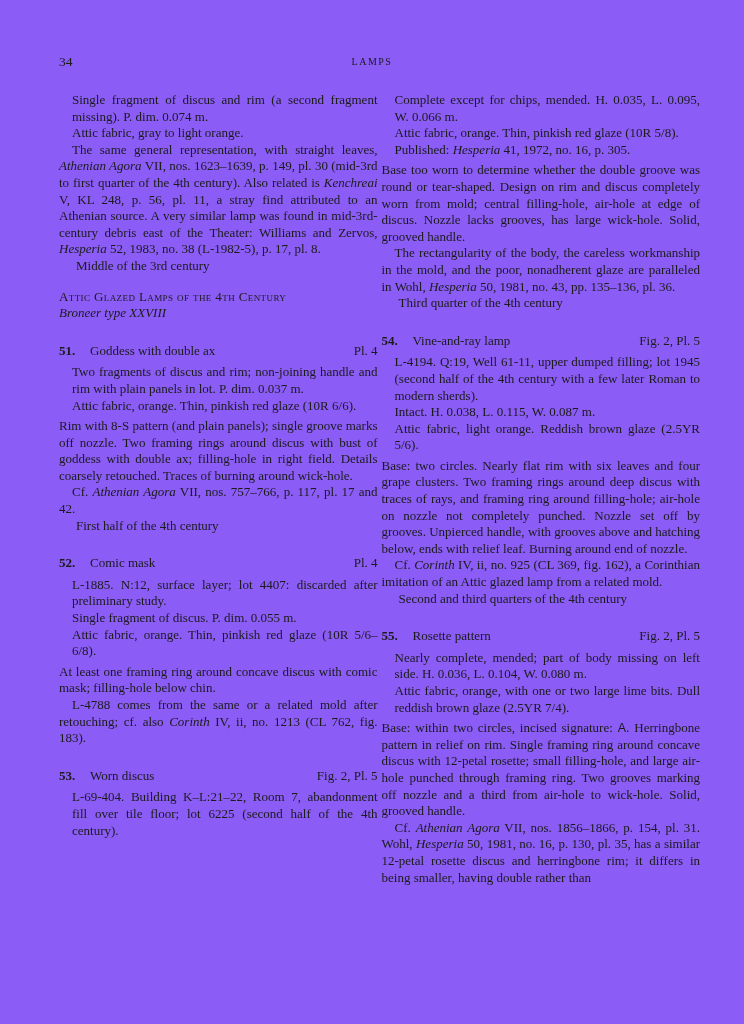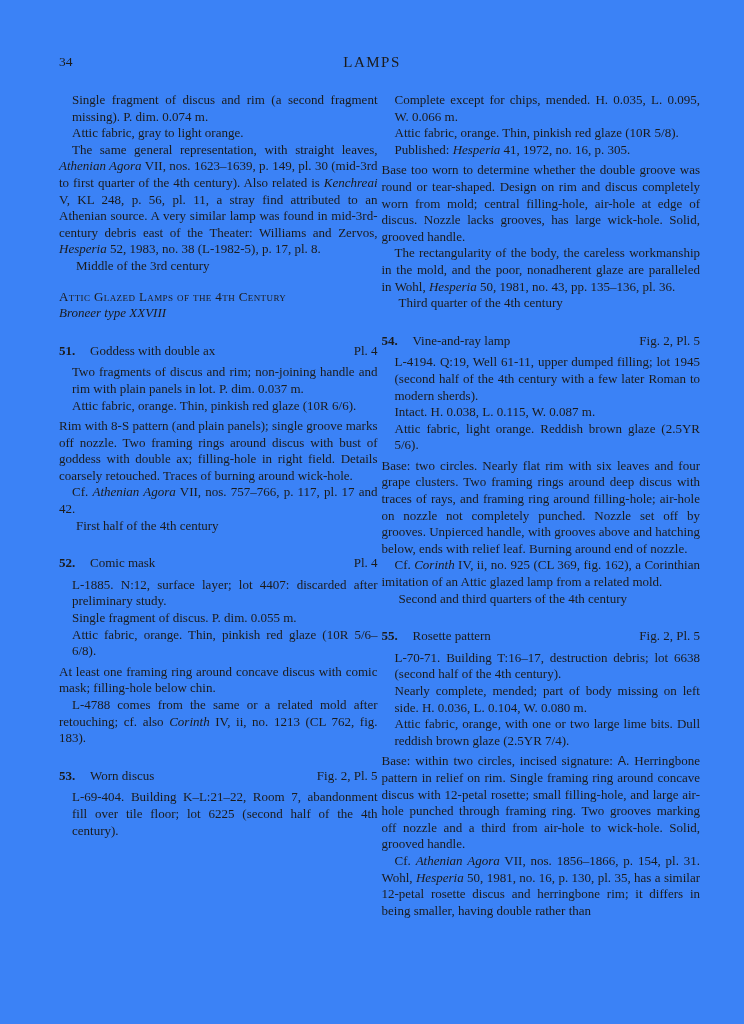--- a/index.html
+++ b/index.html
@@ -1,33 +1,33 @@
 <!DOCTYPE html>
 <html><head>
 <meta charset="utf-8">
 <style>
   html,body { margin:0; padding:0; background:#e8e8e8; }
   .page {
     position:relative;
     width:744px; height:1024px;
     margin:0 auto;
-    background:#3b82f6;
+    background:#8b5cf6;
     color:#1b1b1b;
     box-sizing:border-box;
     padding:54px 44px 0 59px;
     font-family:"Liberation Serif", serif;
     font-size:13px;
     line-height:16.6px;
     overflow:hidden;
   }
   .header { position:relative; height:17px; margin-bottom:21px; }
   .page-num { position:absolute; left:0; top:0; font-size:13.5px; }
   .running-head {
     position:absolute; left:-15px; right:0; top:0;
-    text-align:center; letter-spacing:1.5px; font-size:15px;
+    text-align:center; letter-spacing:1.5px; font-size:10px;
   }
   .cols { display:flex; gap:4px; }
   .col { flex:1 1 0; min-width:0; }
 
   .b { text-align:justify; }
   .desc { margin-left:13px; }
   .para { text-indent:13px; }
   .date { margin-left:17px; }
   .body { margin-top:4px; }
   .it { font-style:italic; }
@@ -103,20 +103,19 @@
         <div class="b desc">Intact. H. 0.038, L. 0.115, W. 0.087 m.</div>
         <div class="b desc">Attic fabric, light orange. Reddish brown glaze (2.5YR 5/6).</div>
         <div class="b body">Base: two circles. Nearly flat rim with six leaves and four grape clusters. Two framing rings around deep discus with traces of rays, and framing ring around filling-hole; air-hole on nozzle not completely punched. Nozzle set off by grooves. Unpierced handle, with grooves above and hatching below, ends with relief leaf. Burning around end of nozzle.</div>
         <div class="b para">Cf. <span class="it">Corinth</span> IV, ii, no. 925 (CL 369, fig. 162), a Corinthian imitation of an Attic glazed lamp from a related mold.</div>
         <div class="date">Second and third quarters of the 4th century</div>
         <div class="entry-head">
           <span class="entry-num">55.</span>
           <span class="entry-title">Rosette pattern</span>
           <span class="entry-ref">Fig. 2, Pl. 5</span>
         </div>
-        <div class="b desc">L-70-71. Building T:16–17, destruction debris; lot 6638 (second half of the 4th century).</div>
         <div class="b desc">Nearly complete, mended; part of body missing on left side. H. 0.036, L. 0.104, W. 0.080 m.</div>
         <div class="b desc">Attic fabric, orange, with one or two large lime bits. Dull reddish brown glaze (2.5YR 7/4).</div>
         <div class="b body">Base: within two circles, incised signature: <span class="sans">A.</span> Herringbone pattern in relief on rim. Single framing ring around concave discus with 12-petal rosette; small filling-hole, and large air-hole punched through framing ring. Two grooves marking off nozzle and a third from air-hole to wick-hole. Solid, grooved handle.</div>
         <div class="b para">Cf. <span class="it">Athenian Agora</span> VII, nos. 1856–1866, p. 154, pl. 31. Wohl, <span class="it">Hesperia</span> 50, 1981, no. 16, p. 130, pl. 35, has a similar 12-petal rosette discus and herringbone rim; it differs in being smaller, having double rather than</div>
       </div>
   </div>
 </div>
 
 </body></html>

